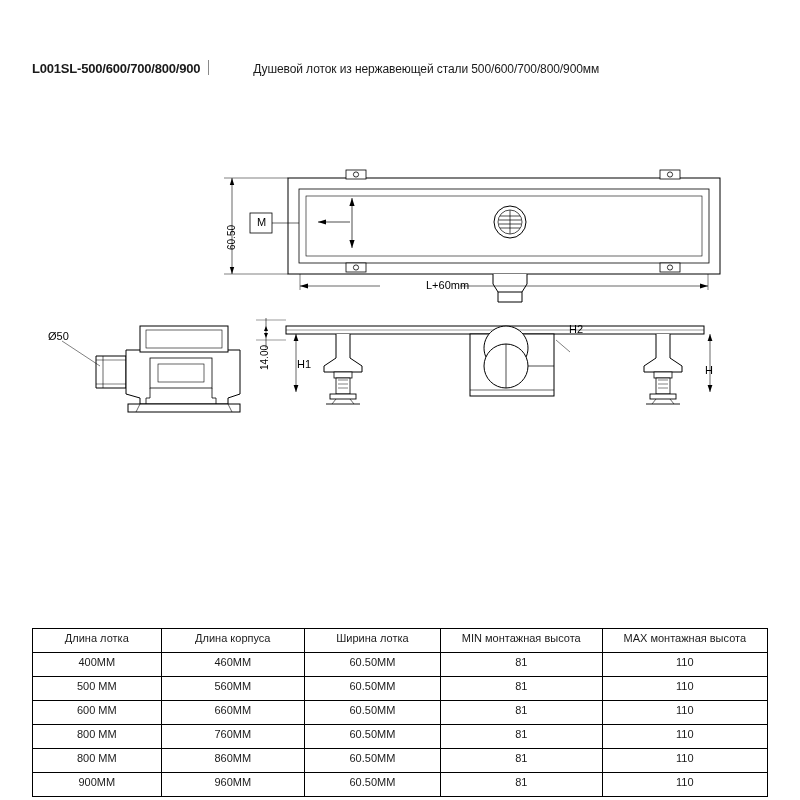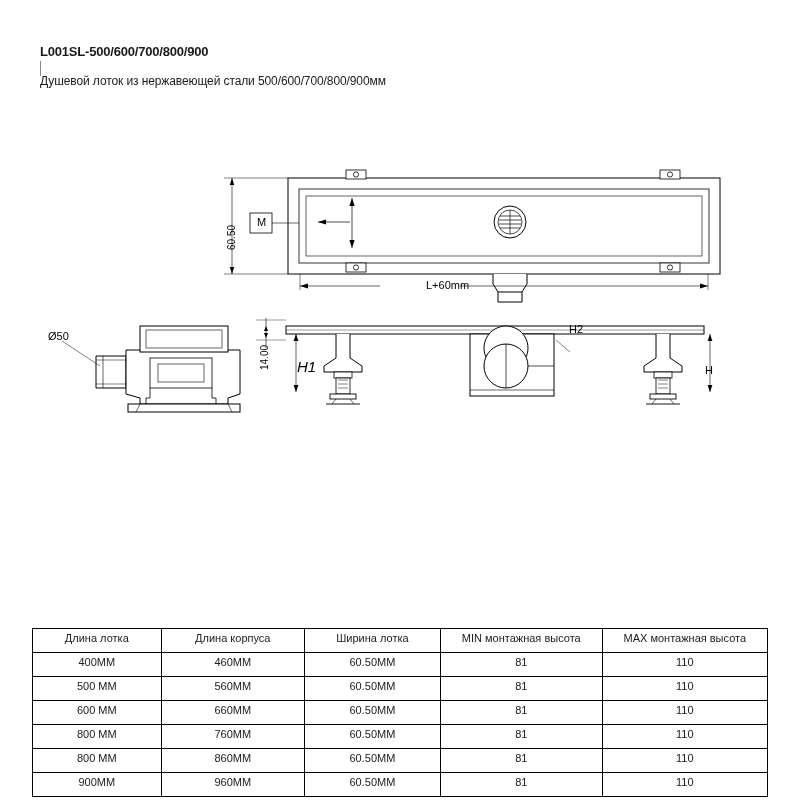--- a/index.html
+++ b/index.html
@@ -18,43 +18,43 @@
   .page {
     position: relative;
     width: 800px;
     height: 800px;
   }
 
   
   .header {
     position: absolute;
     left: 32px;
-    top: 44px;
+    top: 58px;
     display: flex;
     align-items: baseline;
     white-space: nowrap;
-    flex-direction: column;
   }
   .header .code {
     font-size: 13px;
     font-weight: bold;
     letter-spacing: -0.2px;
   }
   .header .divider {
     display: inline-block;
     width: 1px;
     height: 15px;
     background: #8a8a8a;
     margin: 0 8px;
     position: relative;
     top: 2px;
   }
   .header .desc {
     font-size: 12px;
     letter-spacing: -0.1px;
+    margin-left: 36px;
   }
 
   
   .dwg { position: absolute; }
   svg { display: block; overflow: visible; }
 
   
   .spec-table {
     position: absolute;
     left: 32px;
@@ -235,21 +235,21 @@
   <div class="lbl-v" style="left:226px; top:250px;">60.50</div>
 
   <div class="lbl" style="left:257px; top:216px; font-size:11px;">M</div>
 
   <div class="lbl" style="left:392px; top:279px; font-size:11px;padding-left:34px;">L+60mm</div>
 
   <div class="lbl" style="left:28px; top:330px; font-size:11px;margin-left:20px;">Ø50</div>
 
   <div class="lbl-v" style="left:259px; top:370px;">14.00</div>
 
-  <div class="lbl" style="left:297px; top:358px; font-size:15px;font-style:italic;">H1</div>
+  <div class="lbl" style="left:297px; top:358px; font-size:11px;">H1</div>
 
   <div class="lbl" style="left:569px; top:323px; font-size:11px;">H2</div>
 
   <div class="lbl" style="left:705px; top:364px; font-size:11px;">H</div>
 
   <table class="spec-table">
     <thead>
       <tr>
         <th class="col0">Длина лотка</th>
         <th class="col1">Длина корпуса</th>

